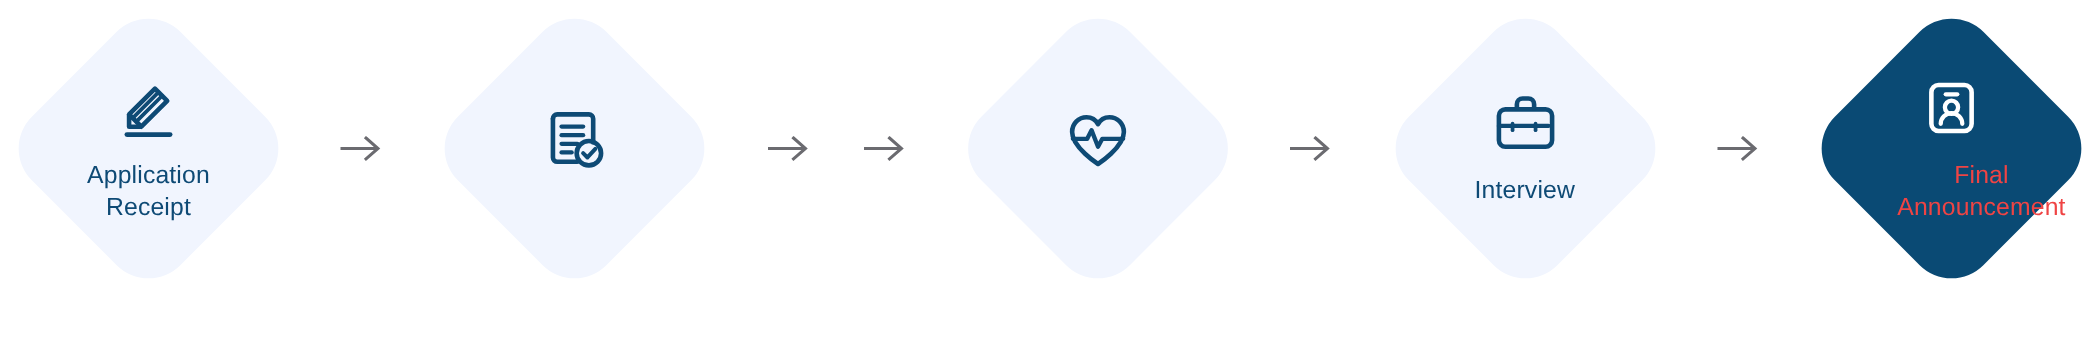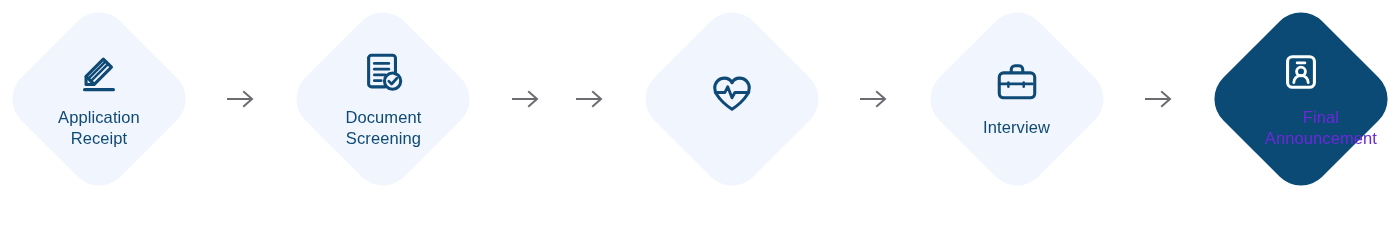--- a/index.html
+++ b/index.html
@@ -79,21 +79,21 @@
 
   .step-label {
     font-size: 16.5px;
     line-height: 1.28;
     text-align: center;
     color: #0e4a75;
     letter-spacing: 0.1px;
     white-space: pre-line;
   }
   .step.is-active .step-label {
-    color: #6d28d9;
+    color: #ef4444;
     margin-left: 40px;
   }
 
   .connector {
     flex: 0 0 42px;
     width: 42px;
     height: 198px;
     display: flex;
     align-items: center;
     justify-content: center;
@@ -142,22 +142,20 @@
           <path d="M9 9.5 A3 3 0 0 1 12 6.5 H34 A3 3 0 0 1 37 9.5 V26" stroke="currentColor" stroke-width="3.2" stroke-linecap="round"></path>
           <path d="M9 9.5 V36.5 A3 3 0 0 0 12 39.5 H26" stroke="currentColor" stroke-width="3.2" stroke-linecap="round"></path>
           <path d="M15 15 H30" stroke="currentColor" stroke-width="3" stroke-linecap="round"></path>
           <path d="M15 21 H30" stroke="currentColor" stroke-width="3" stroke-linecap="round"></path>
           <path d="M15 27 H26" stroke="currentColor" stroke-width="3" stroke-linecap="round"></path>
           <path d="M15 33 H22" stroke="currentColor" stroke-width="3" stroke-linecap="round"></path>
           <circle cx="34" cy="33.5" r="8.5" stroke="currentColor" stroke-width="3.2" fill="none"></circle>
           <path d="M30 33.5 L33 36.5 L38.5 30.5" stroke="currentColor" stroke-width="2.8" stroke-linecap="round" stroke-linejoin="round" fill="none"></path>
         </svg>
       </span>
-      <span class="step-label">Document
-Screening</span>
     </div>
   </div>
 
   <div class="connector">
     <svg viewBox="0 0 32 20" fill="none" xmlns="http://www.w3.org/2000/svg">
       <path d="M2 10 H26" stroke="currentColor" stroke-width="2"></path>
       <path d="M19 3 L27 10 L19 17" stroke="currentColor" stroke-width="2" fill="none" stroke-linecap="square"></path>
     </svg>
   </div>
 

